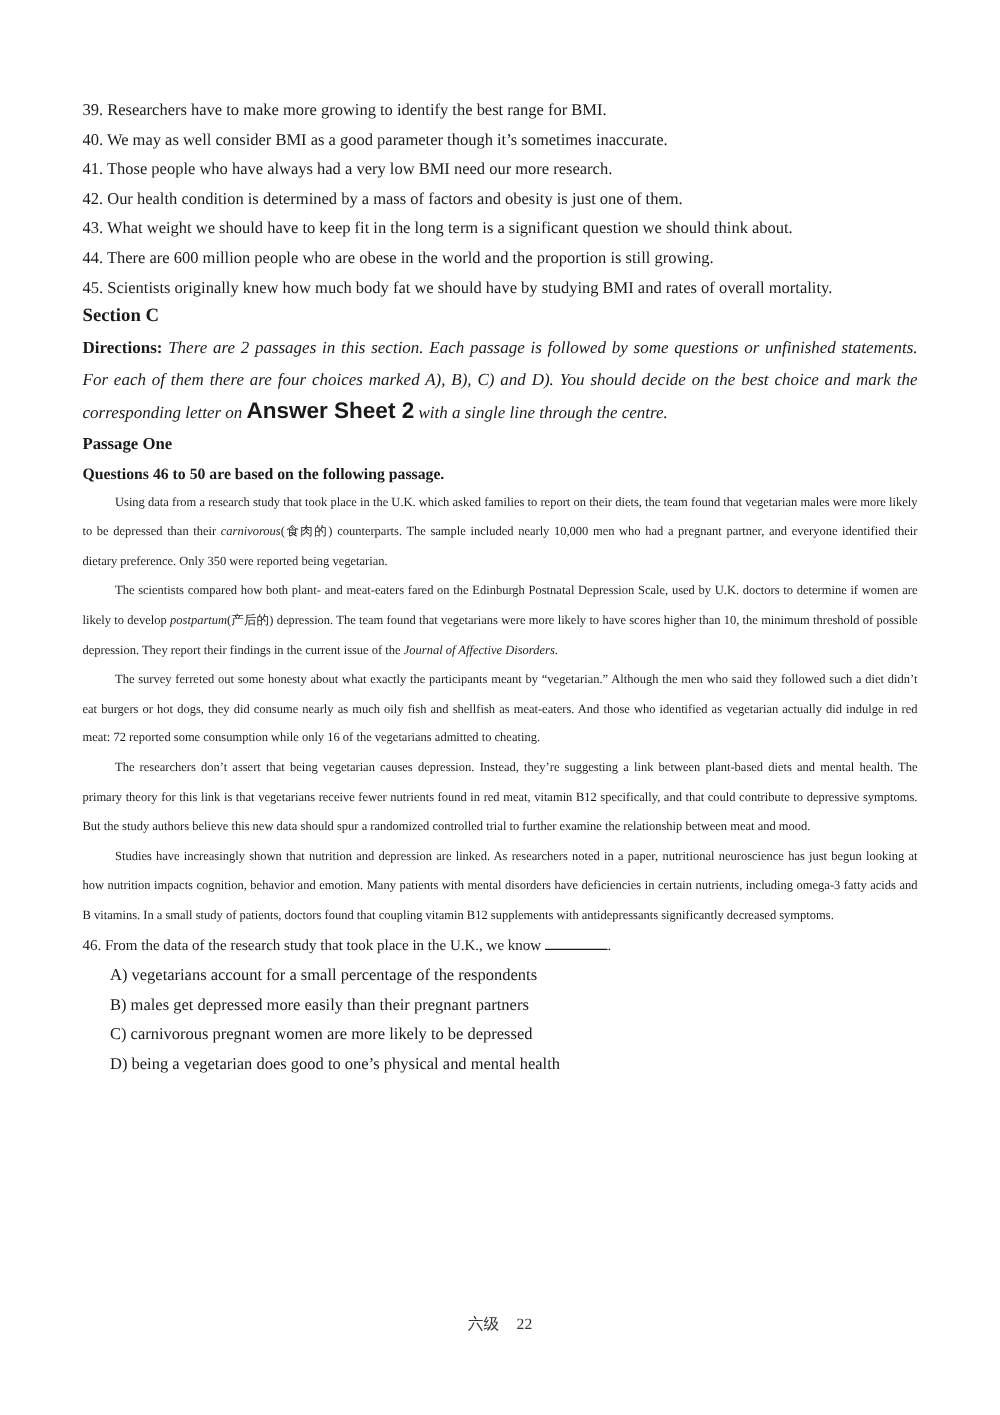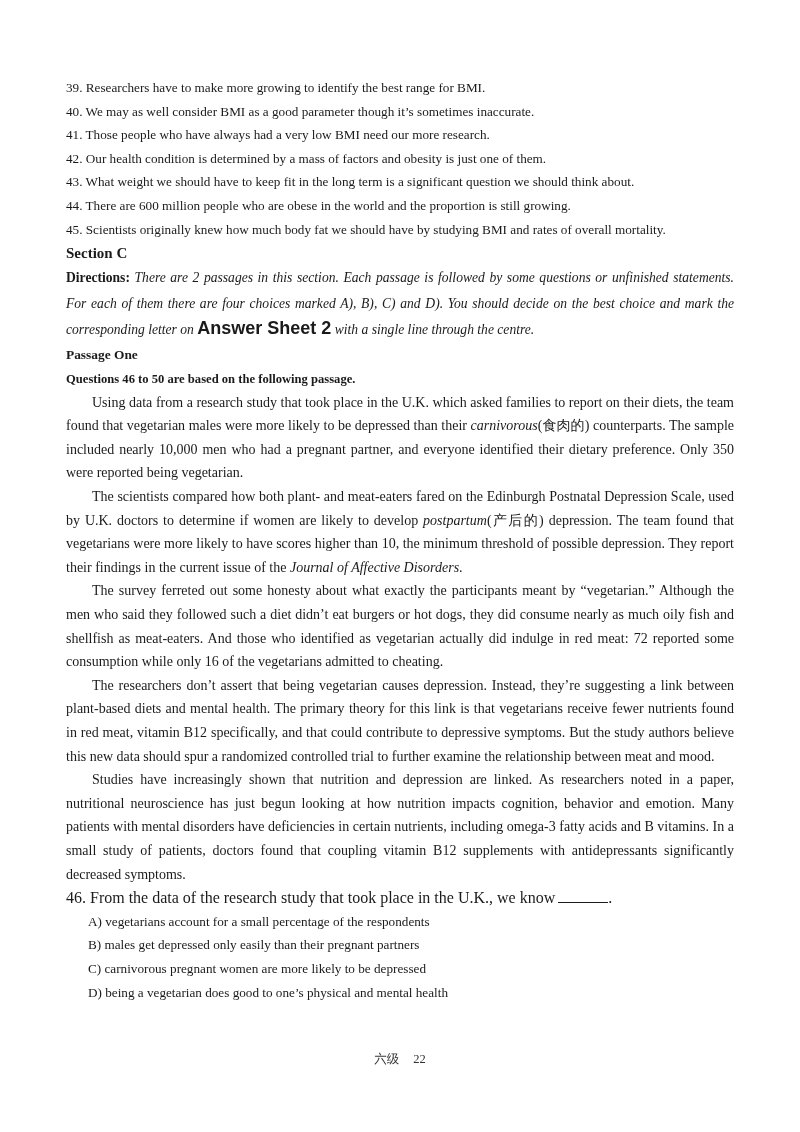--- a/index.html
+++ b/index.html
@@ -55,29 +55,29 @@
       font-weight: bold;
       font-size: 13.4px;
       line-height: 24px;
     }
     .passage-intro {
       font-weight: bold;
       font-size: 12.6px;
       line-height: 24px;
     }
     .para {
-      font-size: 14px;
+      font-size: 10px;
       line-height: 23.6px;
       text-indent: 26px;
       text-align: justify;
       margin: 0;
     }
     .para i { font-style: italic; }
     .question {
-      font-size: 16px;
+      font-size: 12px;
       line-height: 23.6px;
       margin-top: 0;
     }
     .blank {
       display: inline-block;
       width: 50px;
       border-bottom: 1px solid #1a1a1a;
       height: 12px;
       vertical-align: baseline;
       margin-left: 3px;
@@ -135,20 +135,20 @@
     <p class="para">The survey ferreted out some honesty about what exactly the participants meant by “vegetarian.” Although the men who said they followed such a diet didn’t eat burgers or hot dogs, they did consume nearly as much oily fish and shellfish as meat-eaters. And those who identified as vegetarian actually did indulge in red meat: 72 reported some consumption while only 16 of the vegetarians admitted to cheating.</p>
     <p class="para">The researchers don’t assert that being vegetarian causes depression. Instead, they’re suggesting a link between plant-based diets and mental health. The primary theory for this link is that vegetarians receive fewer nutrients found in red meat, vitamin B12 specifically, and that could contribute to depressive symptoms. But the study authors believe this new data should spur a randomized controlled trial to further examine the relationship between meat and mood.</p>
     <p class="para">Studies have increasingly shown that nutrition and depression are linked. As researchers noted in a paper, nutritional neuroscience has just begun looking at how nutrition impacts cognition, behavior and emotion. Many patients with mental disorders have deficiencies in certain nutrients, including omega-3 fatty acids and B vitamins. In a small study of patients, doctors found that coupling vitamin B12 supplements with antidepressants significantly decreased symptoms.</p>
   </div>
 
   <div class="question">
     <span>46.</span>
     <span>From the data of the research study that took place in the U.K., we know</span><span class="blank"></span><span>.</span>
   </div>
   <div class="option"><span>A)</span> <span>vegetarians account for a small percentage of the respondents</span></div>
-  <div class="option"><span>B)</span> <span>males get depressed only easily than their pregnant partners</span></div>
+  <div class="option"><span>B)</span> <span>males get depressed more easily than their pregnant partners</span></div>
   <div class="option"><span>C)</span> <span>carnivorous pregnant women are more likely to be depressed</span></div>
   <div class="option"><span>D)</span> <span>being a vegetarian does good to one’s physical and mental health</span></div>
 </div>
 
 <div class="footer">
   <span>六级</span><span class="num">22</span>
 </div>
 
 </body></html>

